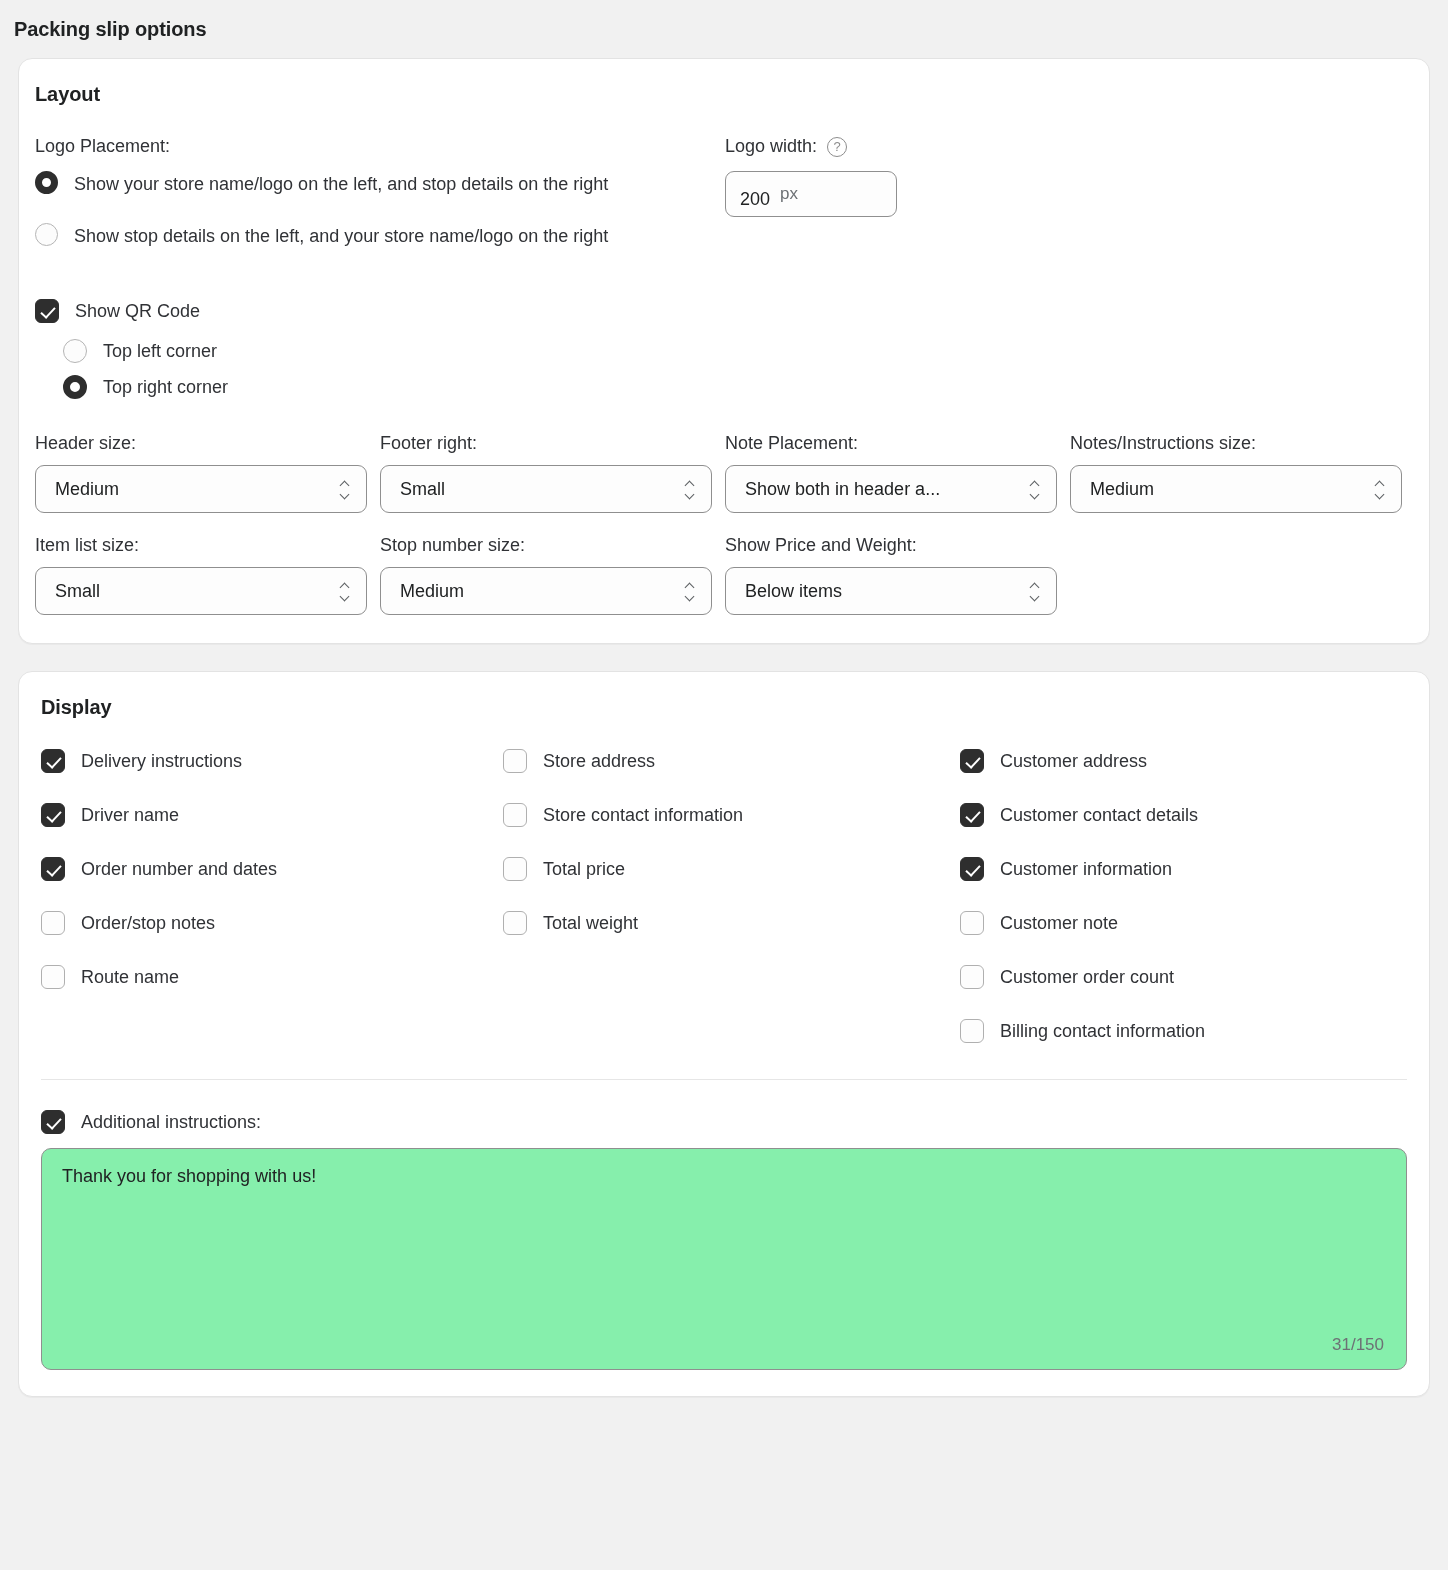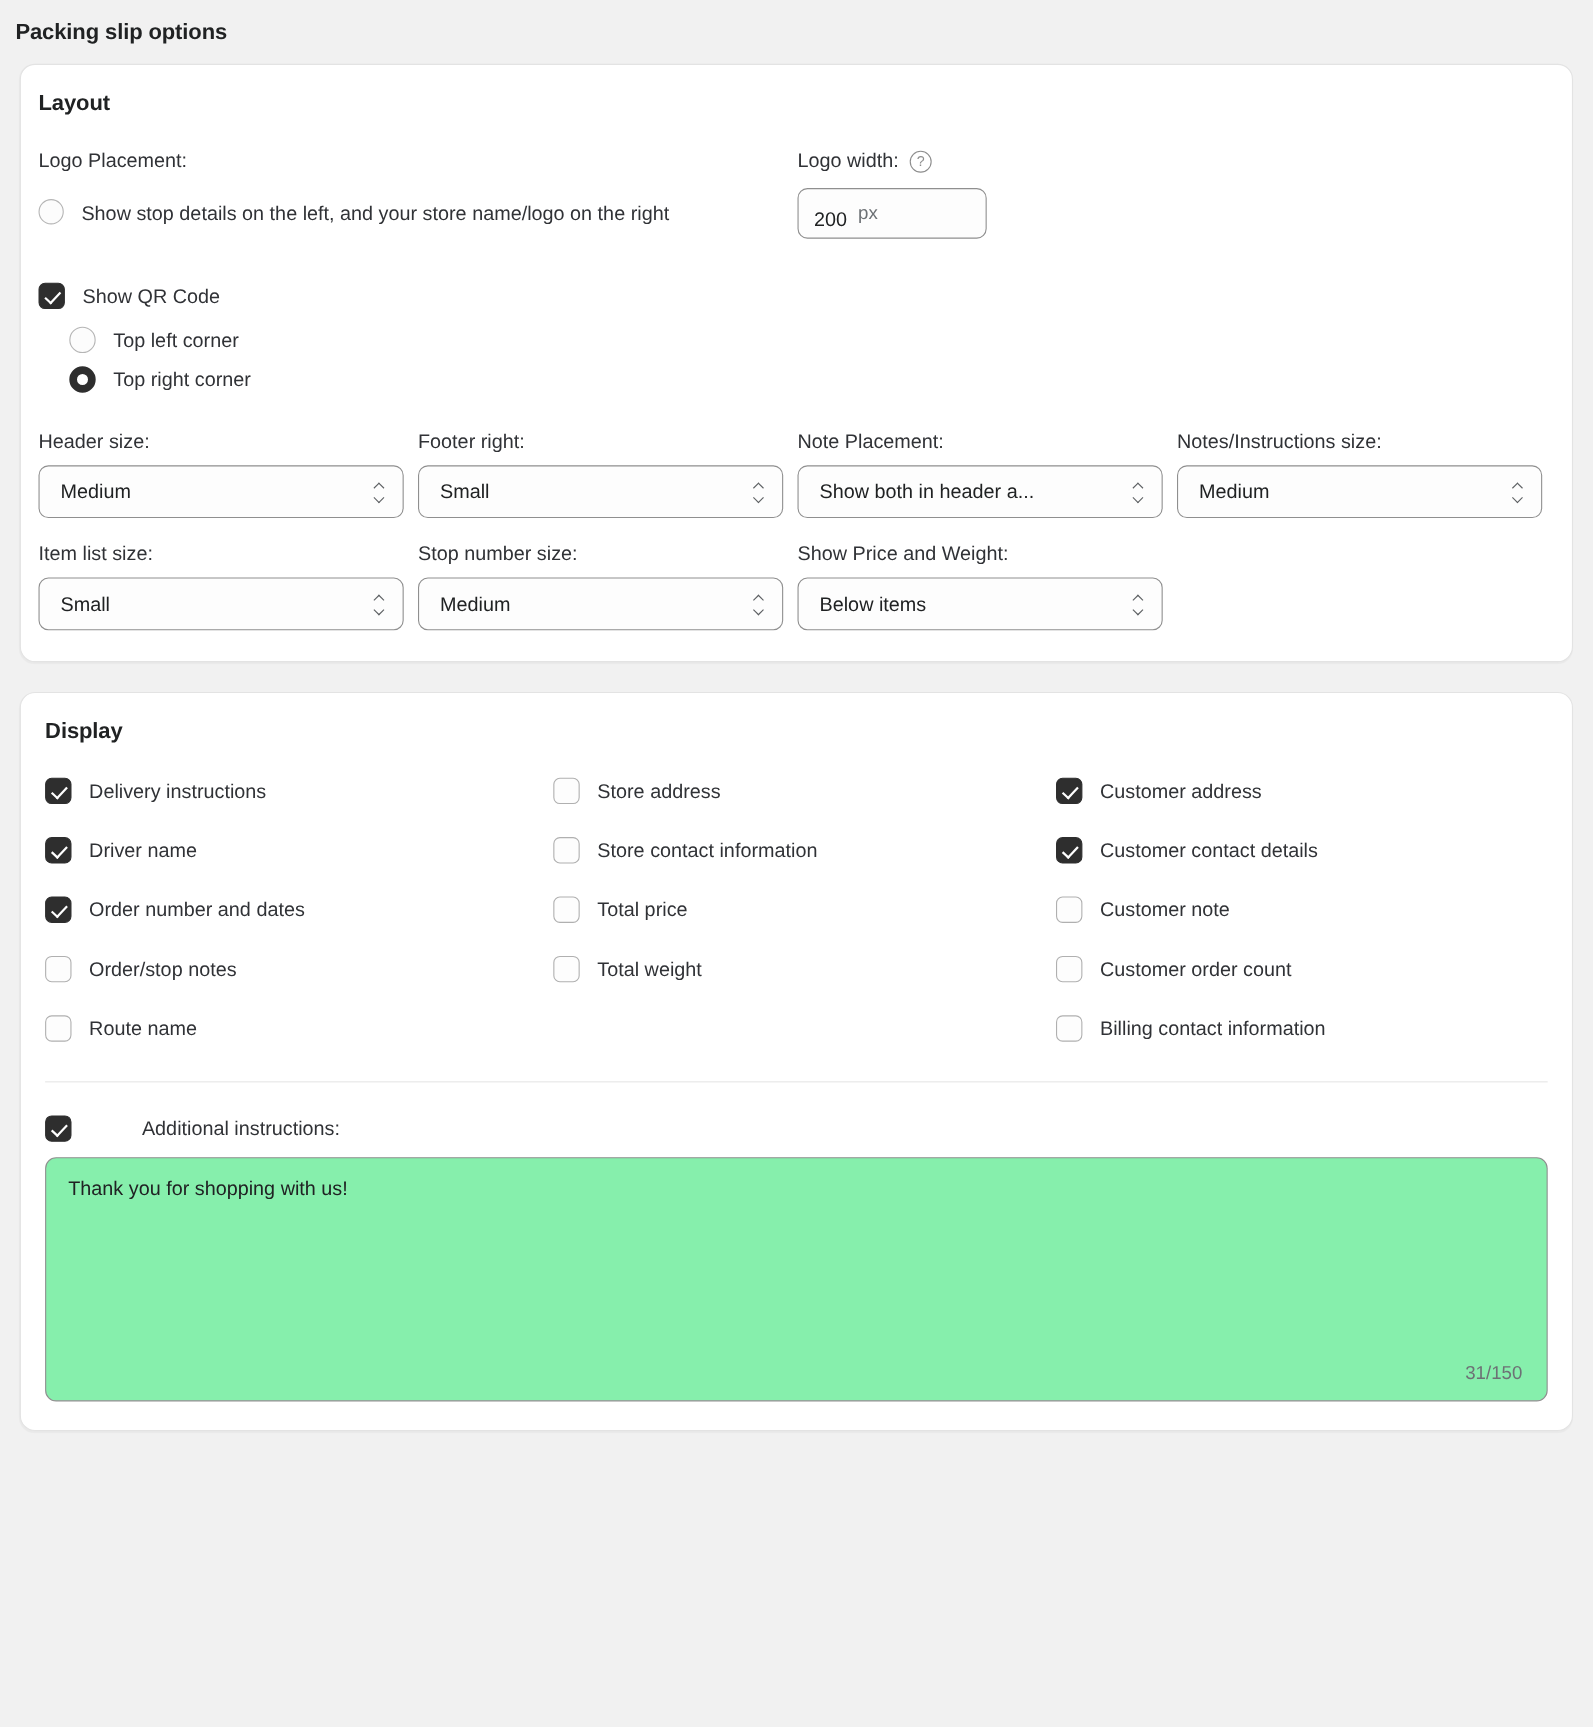--- a/index.html
+++ b/index.html
@@ -146,21 +146,21 @@
   .dcol-1 { width: 462px; }
   .dcol-2 { width: 457px; }
   .dcol-3 { flex: 1; }
   .dcol .cb-row { margin-bottom: 30px; }
 
   .divider {
     height: 1px; background: #e6e6e6;
     margin: 6px 0 30px 0;
   }
 
-  .addl-row { margin-bottom: 14px; gap: 48px; }
+  .addl-row { margin-bottom: 14px; }
 
   .textarea-box {
     position: relative;
     height: 222px;
     border: 1px solid #8f8f8f; border-radius: 10px;
     background: #86efac;
     padding: 17px 20px;
   }
   .textarea-box .ta-text { font-size: 18px; color: #202223; }
   .char-count {
@@ -175,20 +175,24 @@
 
   <div class="page-title">Packing slip options</div>
 
   <div class="card" id="card-layout">
     <div class="section-title">Layout</div>
 
     <div class="top-grid">
       <div class="top-left">
         <span class="field-label">Logo Placement:</span>
 
+        <div class="radio-row">
+          <div class="radio checked"></div>
+          <div class="radio-label">Show your store name/logo on the left, and stop details on the right</div>
+        </div>
 
         <div class="radio-row" style="margin-top:22px;">
           <div class="radio"></div>
           <div class="radio-label">Show stop details on the left, and your store name/logo on the right</div>
         </div>
       </div>
 
       <div class="top-right">
         <div class="logo-width-label">
           <span class="field-label" style="margin-bottom:0;">Logo width:</span>
@@ -346,20 +350,24 @@
       <div class="dcol dcol-3">
         <div class="cb-row">
           <div class="cb checked"></div>
           <span class="cb-label">Customer address</span>
         </div>
         <div class="cb-row">
           <div class="cb checked"></div>
           <span class="cb-label">Customer contact details</span>
         </div>
         <div class="cb-row">
+          <div class="cb checked"></div>
+          <span class="cb-label">Customer information</span>
+        </div>
+        <div class="cb-row">
           <div class="cb"></div>
           <span class="cb-label">Customer note</span>
         </div>
         <div class="cb-row">
           <div class="cb"></div>
           <span class="cb-label">Customer order count</span>
         </div>
         <div class="cb-row">
           <div class="cb"></div>
           <span class="cb-label">Billing contact information</span>

